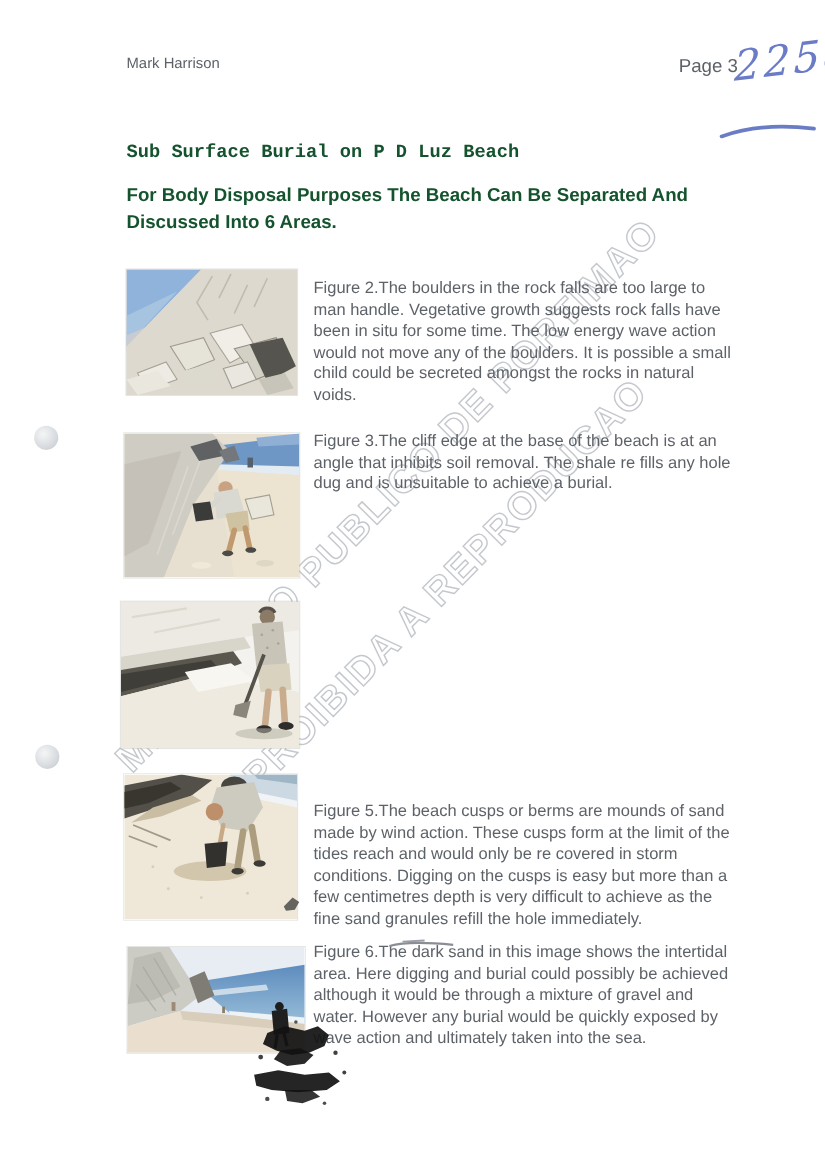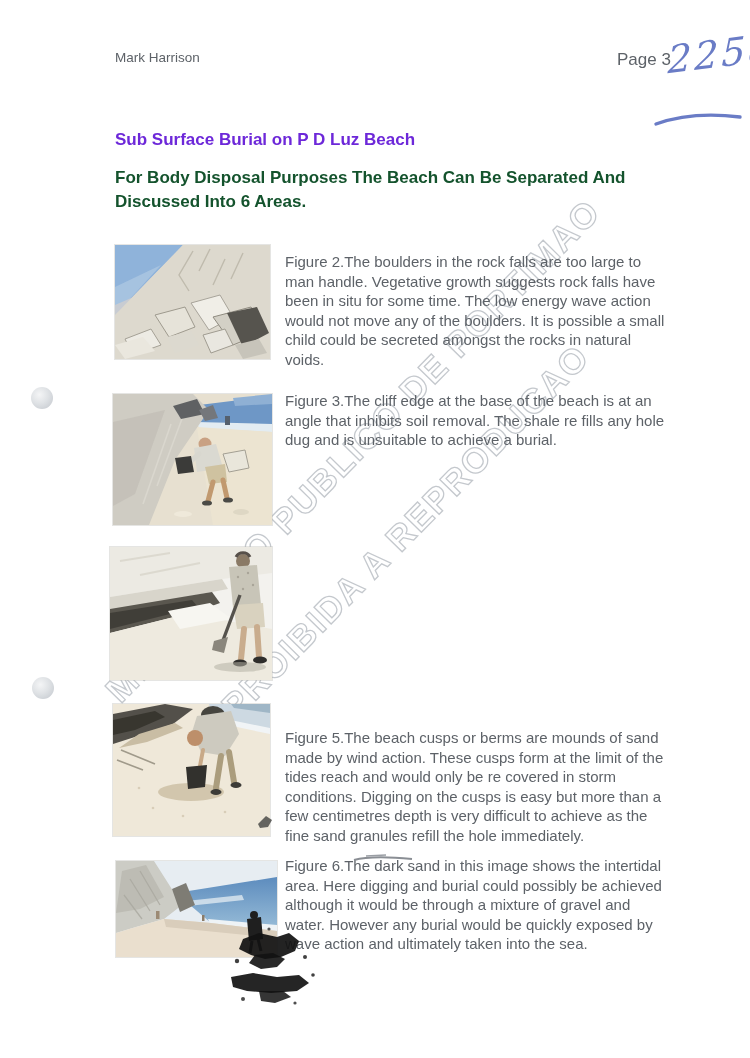--- a/index.html
+++ b/index.html
@@ -11,21 +11,21 @@
   .hdr-left{position:absolute;left:115px;top:50px;font-size:13.5px;}
   .hdr-center{position:absolute;left:305px;top:50px;width:150px;text-align:center;font-size:13.5px;line-height:17px;}
   .hdr-right{position:absolute;left:617px;top:50px;font-size:17px;}
   .handwritten{
     position:absolute;left:668px;top:38px;font-family:"DejaVu Serif",serif;font-style:italic;
     font-size:38px;color:#6a7cc6;letter-spacing:3px;
     transform:rotate(-7deg) skewX(-8deg);transform-origin:left top;
   }
   .swoosh{position:absolute;left:652px;top:106px;}
   
-  .doc-title{position:absolute;left:115px;top:130px;font-size:17px;font-weight:bold;color:#6d28d9;}
+  .doc-title{position:absolute;left:115px;top:130px;font-size:17px;font-weight:bold;color:#14532d;font-family:Liberation Mono, monospace;}
   .doc-subtitle{position:absolute;left:115px;top:166px;width:560px;font-size:17px;font-weight:bold;color:#14532d;line-height:24px;}
   
   .watermark{
     position:absolute;font-size:35px;font-weight:bold;letter-spacing:2px;white-space:nowrap;
     color:rgba(148,154,164,0.38);transform-origin:0 50%;pointer-events:none;
     font-family:"Liberation Sans",sans-serif;
   }
   @supports (-webkit-text-stroke: 1px black){
     .watermark{color:transparent;-webkit-text-stroke:1.3px rgba(148,154,164,0.55);}
   }

